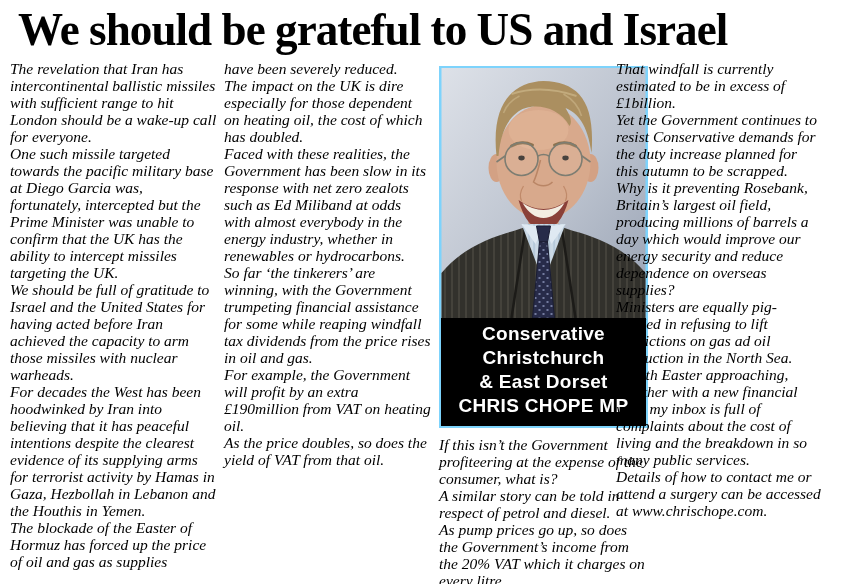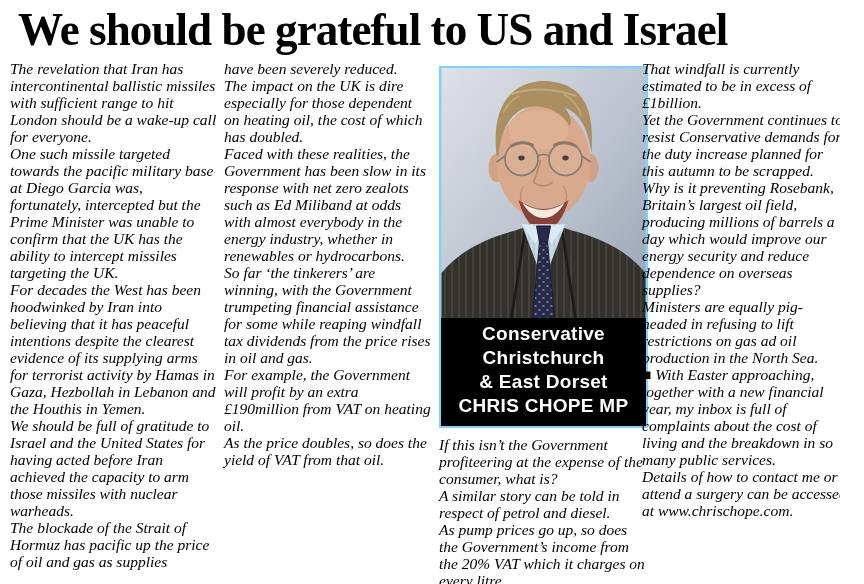--- a/index.html
+++ b/index.html
@@ -9,43 +9,43 @@
     position:absolute;top:0;left:18px;margin:0;
     font-family:"Liberation Serif",serif;font-weight:bold;
     font-size:47px;line-height:58px;letter-spacing:-1px;white-space:nowrap;
     transform:scaleX(0.96);transform-origin:left center;color:#000;
   }
   .col{
     position:absolute;top:60px;width:207px;
     font-family:"Liberation Serif",serif;font-size:15.5px;line-height:17px;
     color:#000;overflow-wrap:break-word;
   }
-  .col1{left:10px;} .col2{left:224px;} .col3{left:439px;width:209px;} .col4{left:642px;width:205px;}
+  .col1{left:10px;} .col2{left:224px;} .col3{left:439px;width:209px;} .col4{left:616px;width:205px;}
   p.para{margin:0;padding:0;font-style:italic;}
   .media{width:209px;background:#7dd3fc;padding:2px;box-sizing:border-box;margin:6px 0 8px 0;}
   .media svg{display:block;width:205px;height:250px;}
   .caption{
     text-align:center;color:#fff;background:#000;
     font-family:"Liberation Sans",sans-serif;font-weight:bold;
     font-size:19px;line-height:24px;padding:4px 2px 8px 2px;letter-spacing:0.3px;
   }
 </style>
 </head>
 <body>
 
 <div class="page">
 
   <h1 class="headline">We should be grateful to US and Israel</h1>
 
   <div class="col col1">
     <p class="para">The revelation that Iran has intercontinental ballistic missiles with sufficient range to hit London should be a wake-up call for everyone.</p>
     <p class="para">One such missile targeted towards the pacific military base at Diego Garcia was, fortunately, intercepted but the Prime Minister was unable to confirm that the UK has the ability to intercept missiles targeting the UK.</p>
+    <p class="para">We should be full of gratitude to Israel and the United States for having acted before Iran achieved the capacity to arm those missiles with nuclear warheads.</p>
     <p class="para">For decades the West has been hoodwinked by Iran into believing that it has peaceful intentions despite the clearest evidence of its supplying arms for terrorist activity by Hamas in Gaza, Hezbollah in Lebanon and the Houthis in Yemen.</p>
-    <p class="para">We should be full of gratitude to Israel and the United States for having acted before Iran achieved the capacity to arm those missiles with nuclear warheads.</p>
-    <p class="para">The blockade of the Strait of Hormuz has pacific up the price of oil and gas as supplies</p>
+    <p class="para">The blockade of the Easter of Hormuz has forced up the price of oil and gas as supplies</p>
   </div>
 
   <div class="col col2">
     <p class="para">have been severely reduced.</p>
     <p class="para">The impact on the UK is dire especially for those dependent on heating oil, the cost of which has doubled.</p>
     <p class="para">Faced with these realities, the Government has been slow in its response with net zero zealots such as Ed Miliband at odds with almost everybody in the energy industry, whether in renewables or hydrocarbons.</p>
     <p class="para">So far ‘the tinkerers’ are winning, with the Government trumpeting financial assistance for some while reaping windfall tax dividends from the price rises in oil and gas.</p>
     <p class="para">For example, the Government will profit by an extra £190million from VAT on heating oil.</p>
     <p class="para">As the price doubles, so does the yield of VAT from that oil.</p>
   </div>

